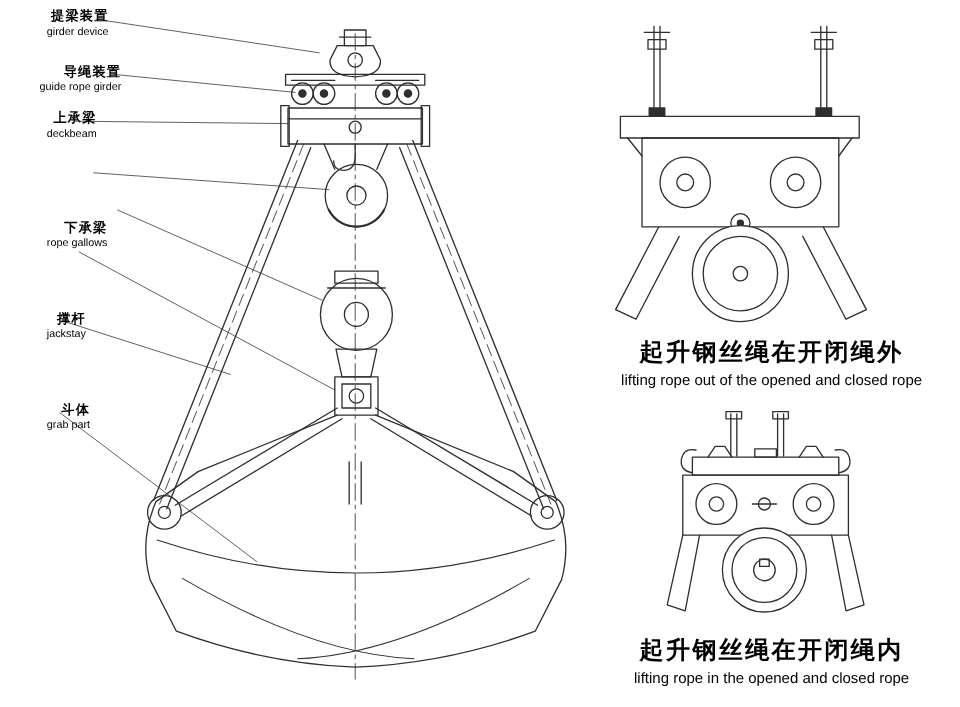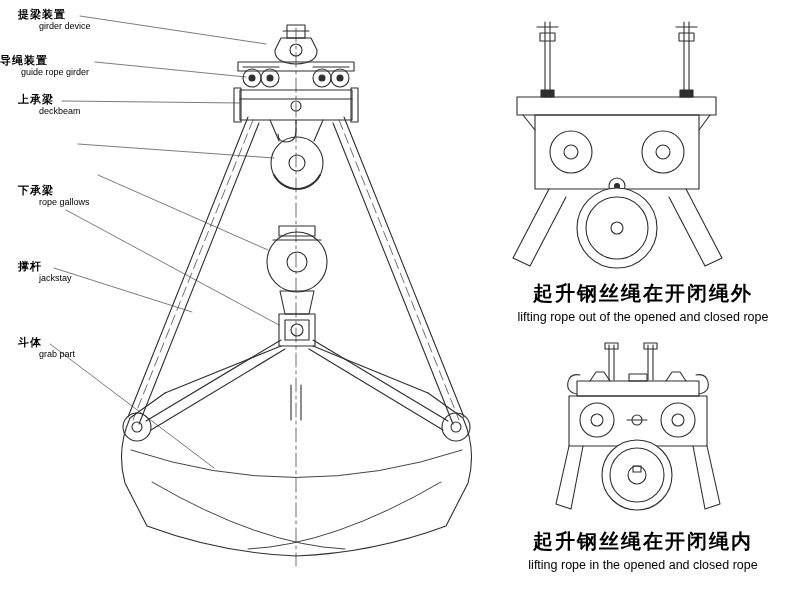--- a/index.html
+++ b/index.html
@@ -20,20 +20,21 @@
     position: absolute;
     left: 0;
     top: 0;
   }
   .part-label {
     position: absolute;
     display: flex;
     flex-direction: column;
     line-height: 1.18;
     white-space: nowrap;
+    align-items: flex-end;
   }
   .part-label .zh {
     font-size: 11px;
     font-weight: 600;
     letter-spacing: 1px;
   }
   .part-label .en {
     font-size: 9px;
     font-weight: 400;
     margin-left: 21px;
@@ -209,21 +210,21 @@
         <circle cx="637" cy="475" r="9"></circle>
         <rect x="633" y="466" width="8" height="6"></rect>
       </g>
     </g>
   </svg>
 
   <div class="part-label" style="left:18px; top:8px">
     <span class="zh">提梁装置</span>
     <span class="en">girder device</span>
   </div>
-  <div class="part-label" style="left:0; top:54px">
+  <div class="part-label" style="left:12px; top:54px">
     <span class="zh">导绳装置</span>
     <span class="en">guide rope girder</span>
   </div>
   <div class="part-label" style="left:18px; top:93px">
     <span class="zh">上承梁</span>
     <span class="en">deckbeam</span>
   </div>
   <div class="part-label" style="left:18px; top:184px">
     <span class="zh">下承梁</span>
     <span class="en">rope gallows</span>

